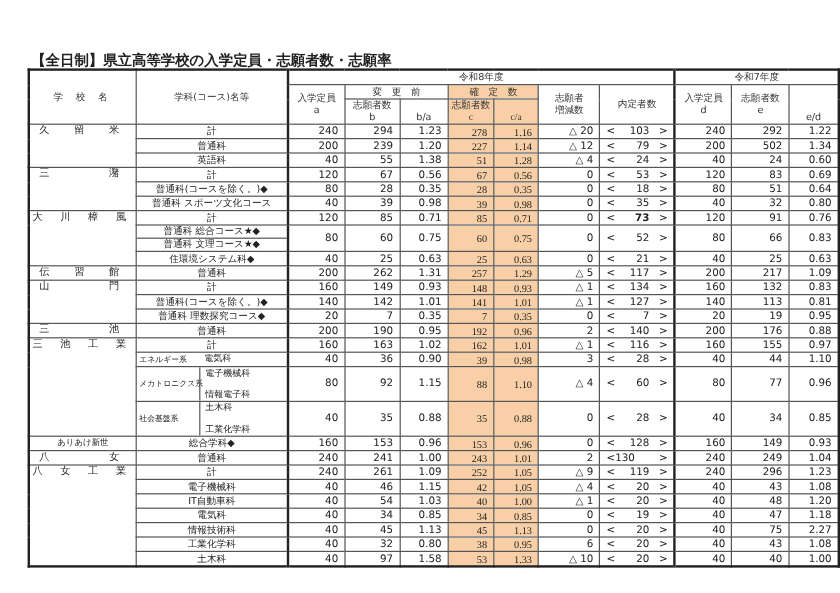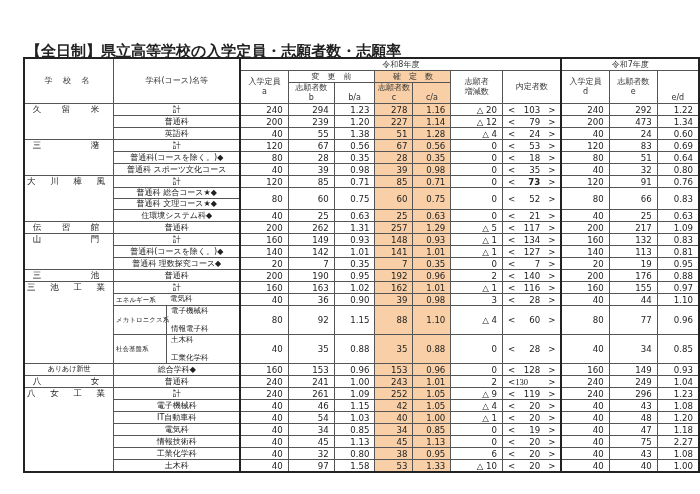--- a/index.html
+++ b/index.html
@@ -1,25 +1,25 @@
 <!DOCTYPE html>
 <html><head>
 <meta charset="utf-8">
 <style>
   html, body { margin: 0; padding: 0; background: #ffffff; }
   body { width: 700px; height: 494px; position: relative; overflow: hidden;
          font-family: "DejaVu Sans", sans-serif; color: #222; }
-  .title { position: absolute; left: 26px; top: 42px; font-size: 15px; font-weight: bold; letter-spacing: 0px; }
+  .title { position: absolute; left: 26px; top: 42px; font-size: 12px; font-weight: bold; letter-spacing: 0px; }
   table.main { position: absolute; left: 23px; top: 57px; border-collapse: collapse;
                table-layout: fixed; font-size: 8.6px; }
   table.main td { border: 1px solid #555; padding: 0 2px; height: 11px; line-height: 10px;
                   white-space: nowrap; overflow: hidden; }
   .hdr td { text-align: center; font-size: 8px; color: #333; }
   .num { text-align: right; padding-right: 5px !important; }
-  .hl { background: #f8cfa6; }
+  .hl { background: #f8cfa6; font-family: Liberation Serif, serif; }
   .school { text-align: center; letter-spacing: 6px; font-size: 8.5px; vertical-align: top; }
   .school.small { letter-spacing: 0; font-size: 7px; }
   .dept { text-align: center; font-size: 8px; }
   .thickL { border-left: 2px solid #222 !important; }
   .thickT td { border-top: 2px solid #222; }
   .outer { border: 2px solid #222; }
   .naitei { display: flex; justify-content: space-between; padding: 0 3px; }
   .grp { display: flex; align-items: center; height: 100%; font-size: 7.5px; }
   .grp .glabel { width: 48px; font-size: 6.5px; }
   .grp .gitems { display: flex; flex-direction: column; justify-content: space-between; height: 100%;
@@ -100,21 +100,21 @@
         <td class="num hl">1.14</td>
         <td class="num">△ 12</td>
         <td>
           <div class="naitei">
             <span>&lt;</span>
             <span style="margin-left: auto; margin-right: 8px;">79</span>
             <span>&gt;</span>
           </div>
         </td>
         <td class="num thickL">200</td>
-        <td class="num">473</td>
+        <td class="num">502</td>
         <td class="num">1.34</td>
       </tr>
       <tr>
         <td class="dept">英語科</td>
         <td class="num thickL">40</td>
         <td class="num">55</td>
         <td class="num">1.38</td>
         <td class="num hl">51</td>
         <td class="num hl">1.28</td>
         <td class="num">△ 4</td>
@@ -471,21 +471,21 @@
         <td class="dept">普通科</td>
         <td class="num thickL">240</td>
         <td class="num">241</td>
         <td class="num">1.00</td>
         <td class="num hl">243</td>
         <td class="num hl">1.01</td>
         <td class="num">2</td>
         <td>
           <div class="naitei">
             <span>&lt;</span>
-            <span style="margin-left: auto; margin-right: 20px; font-family: Liberation Serif, serif;">130</span>
+            <span style="margin-left: auto; margin-right: 20px;">130</span>
             <span>&gt;</span>
           </div>
         </td>
         <td class="num thickL">240</td>
         <td class="num">249</td>
         <td class="num">1.04</td>
       </tr>
       <tr class="thickT">
         <td class="school" rowspan="7">八 女 工 業</td>
         <td class="dept">計</td>

